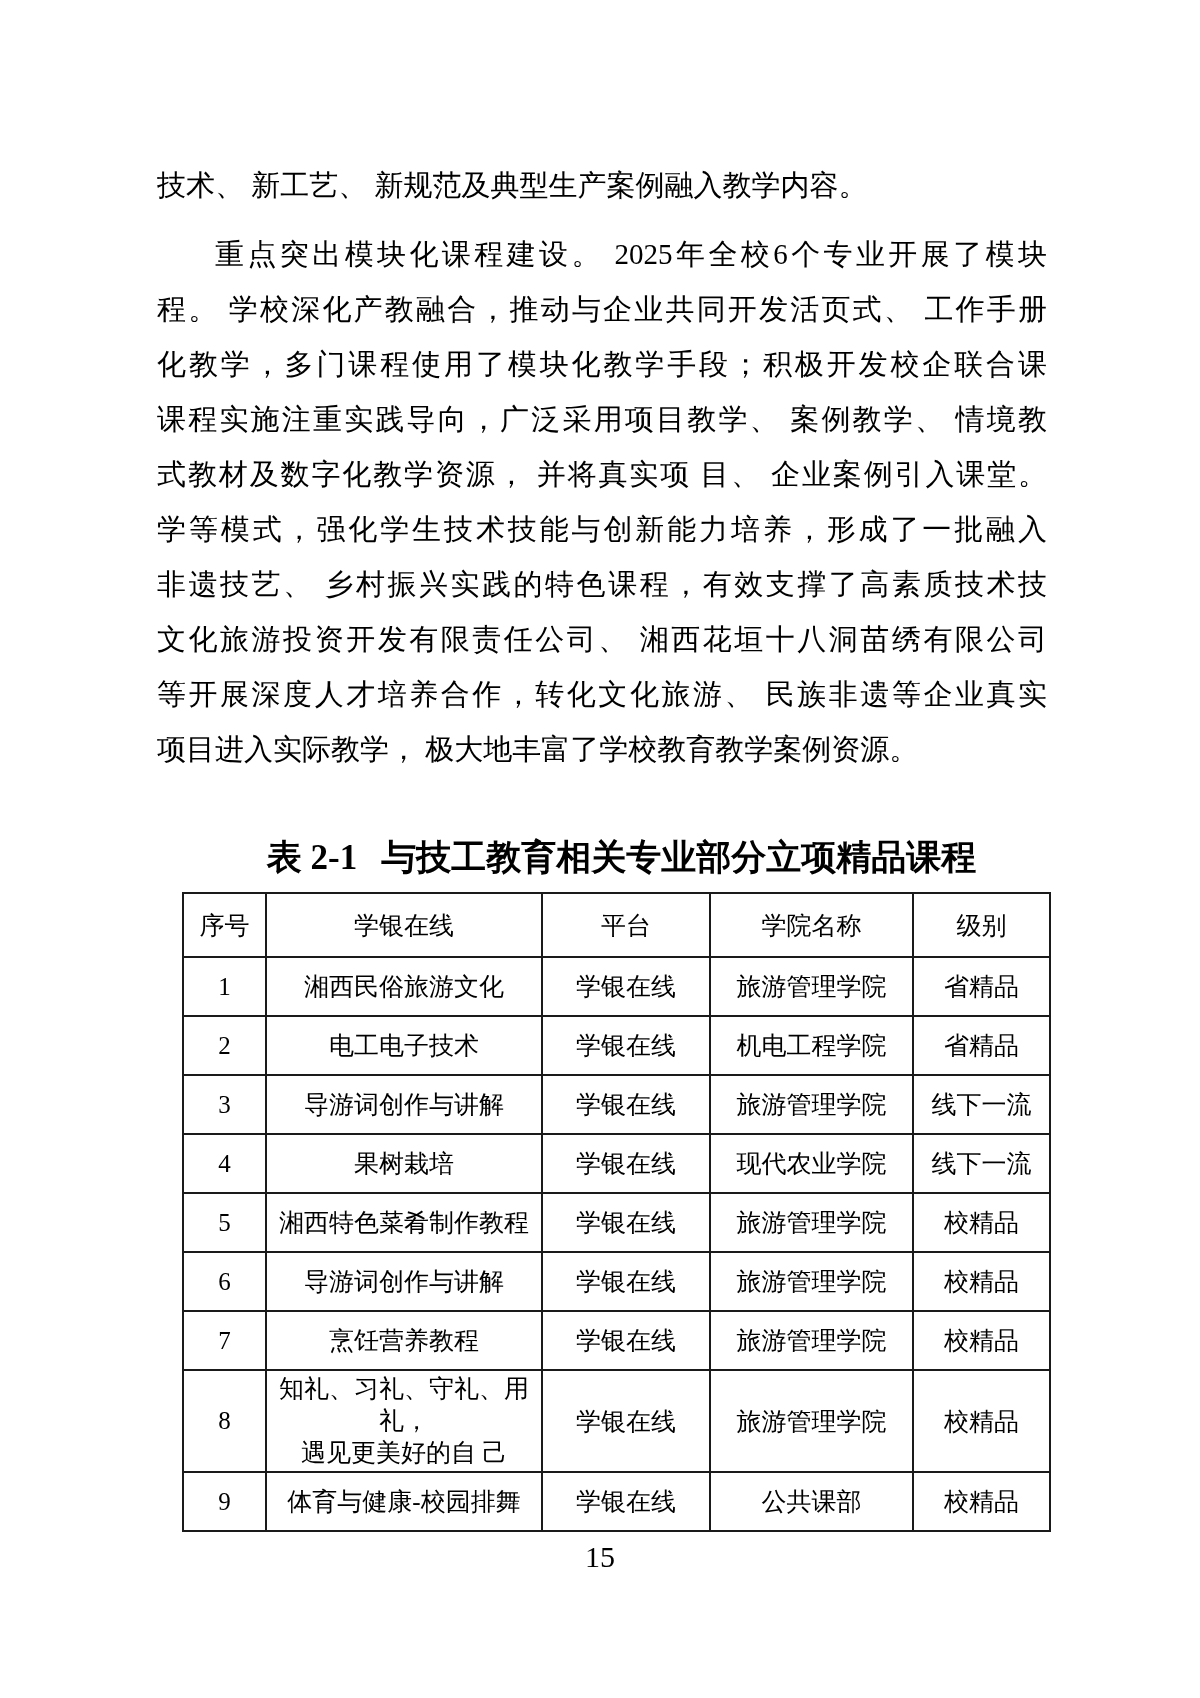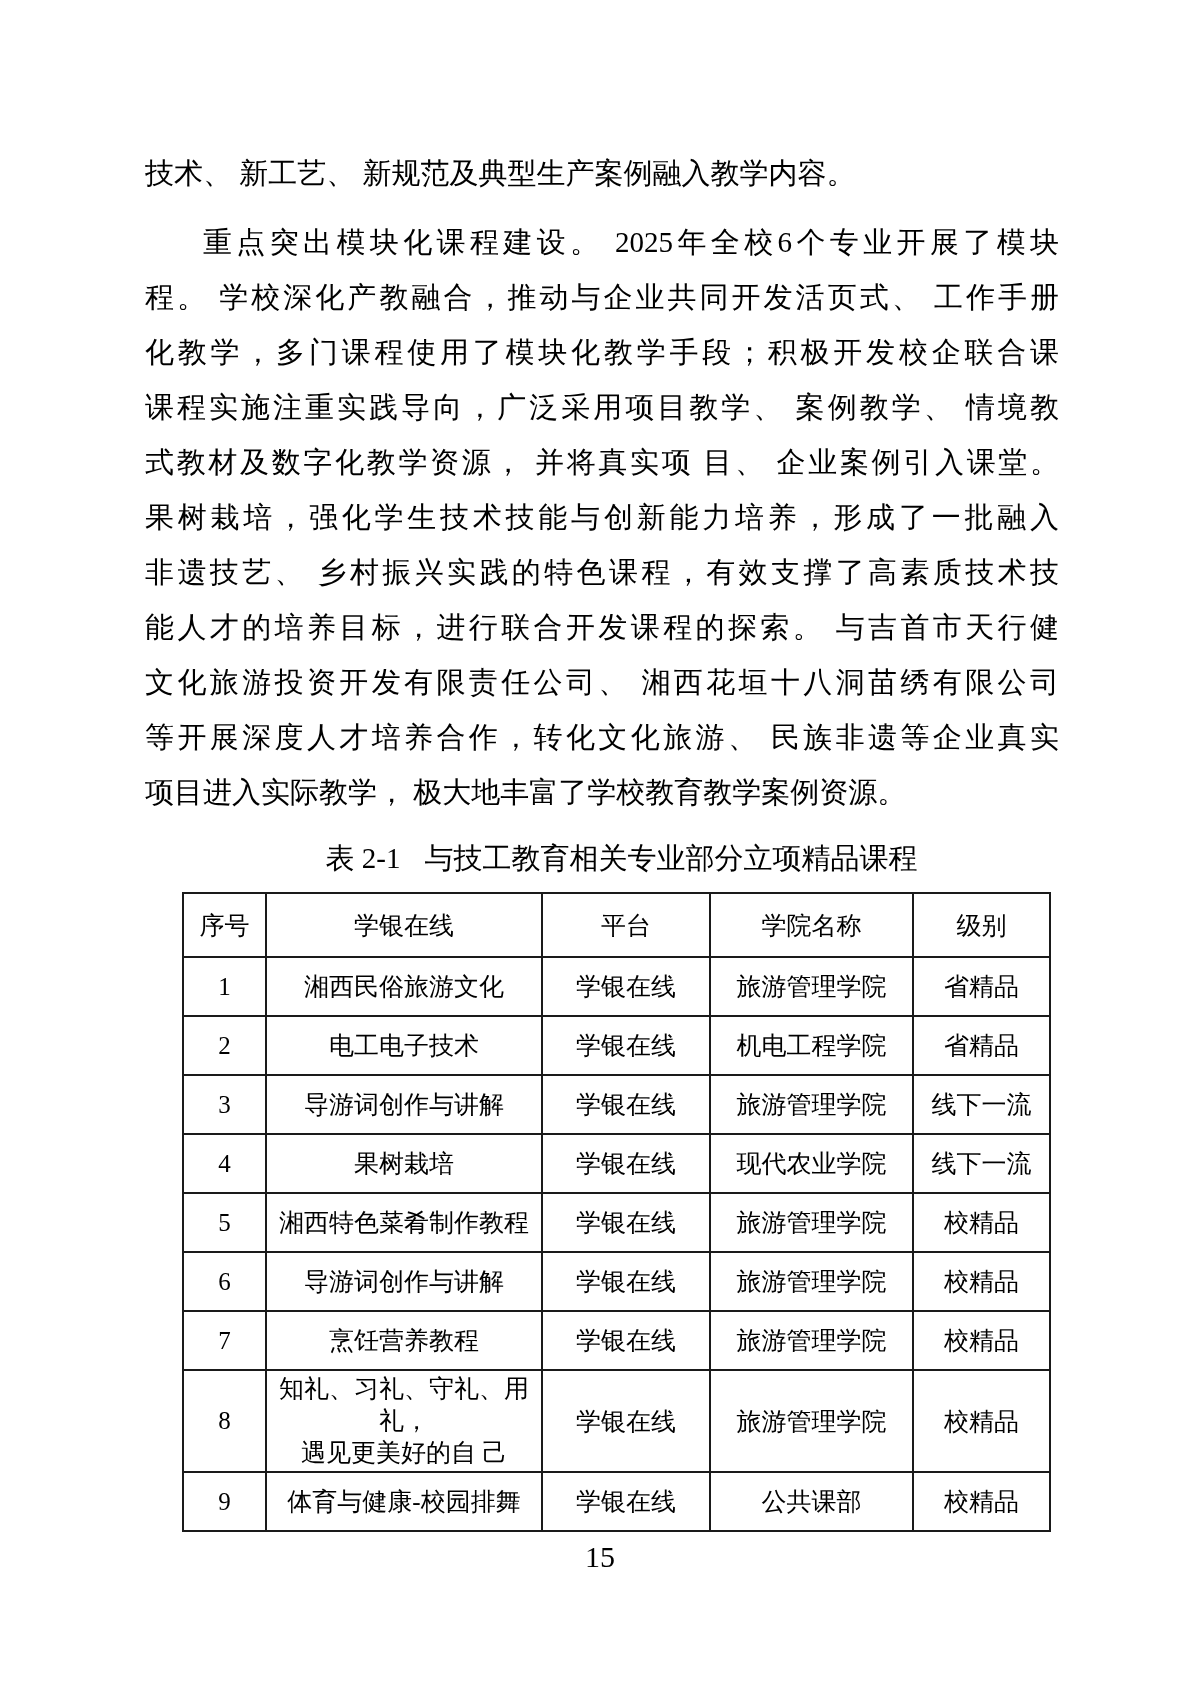--- a/index.html
+++ b/index.html
@@ -13,40 +13,40 @@
     color: #000000;
     font-family: "Liberation Serif", "DejaVu Sans", sans-serif;
     overflow: hidden;
   }
   .body-text {
     position: absolute;
     left: 145px;
     top: 146px;
     width: 914px;
   }
-  .paragraph { margin: 0; }
+  .paragraph { margin: 12px; }
   .paragraph + .paragraph { margin-top: 14px; }
   .line {
     font-size: 29px;
     line-height: 55px;
     text-align: justify;
     text-align-last: justify;
     text-justify: inter-character;
     white-space: normal;
   }
   .line.last { text-align-last: left; }
   .line.indent { text-indent: 58px; }
   .table-caption {
     position: absolute;
     left: 0;
     top: 836px;
     width: 100%;
     text-align: center;
-    font-weight: normal;
-    font-size: 29px;
+    font-weight: bold;
+    font-size: 35px;
     line-height: 44px;
     padding-left: 43px;
   }
   .table-caption .cap-label { margin-right: 24px; }
   .course-table {
     position: absolute;
     left: 182px;
     top: 892px;
     width: 867px;
     border-collapse: collapse;
@@ -83,23 +83,22 @@
   <div class="body-text">
       <div class="paragraph">
         <div class="line last">技术、 新工艺、 新规范及典型生产案例融入教学内容。</div>
       </div>
       <div class="paragraph">
         <div class="line indent">重点突出模块化课程建设。 2025年全校6个专业开展了模块</div>
         <div class="line">程。 学校深化产教融合，推动与企业共同开发活页式、 工作手册</div>
         <div class="line">化教学，多门课程使用了模块化教学手段；积极开发校企联合课</div>
         <div class="line">课程实施注重实践导向，广泛采用项目教学、 案例教学、 情境教</div>
         <div class="line">式教材及数字化教学资源， 并将真实项 目、 企业案例引入课堂。</div>
-        <div class="line">果树栽培，强化学生技术技能与创新能力培养，形成了一批融入</div>
+        <div class="line">学等模式，强化学生技术技能与创新能力培养，形成了一批融入</div>
         <div class="line">非遗技艺、 乡村振兴实践的特色课程，有效支撑了高素质技术技</div>
-        <div class="line">能人才的培养目标，进行联合开发课程的探索。 与吉首市天行健</div>
         <div class="line">文化旅游投资开发有限责任公司、 湘西花垣十八洞苗绣有限公司</div>
         <div class="line">等开展深度人才培养合作，转化文化旅游、 民族非遗等企业真实</div>
         <div class="line last">项目进入实际教学， 极大地丰富了学校教育教学案例资源。</div>
       </div>
     </div>
 
   <div class="table-caption">
     <span class="cap-label">表 2-1</span><span class="cap-title">与技工教育相关专业部分立项精品课程</span>
   </div>
 

